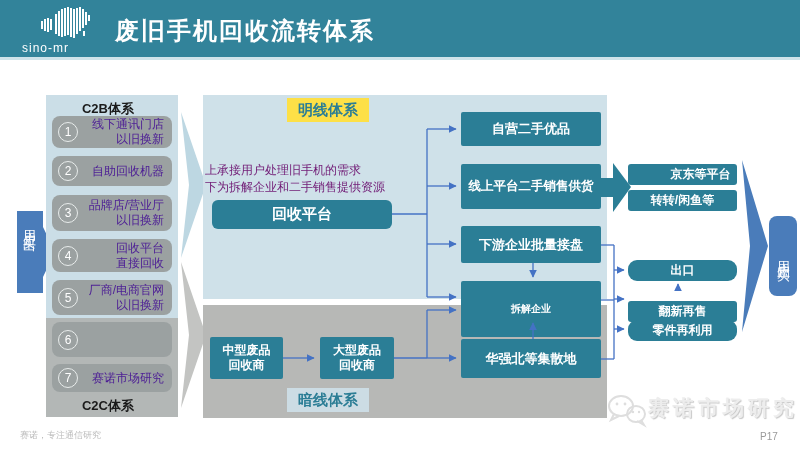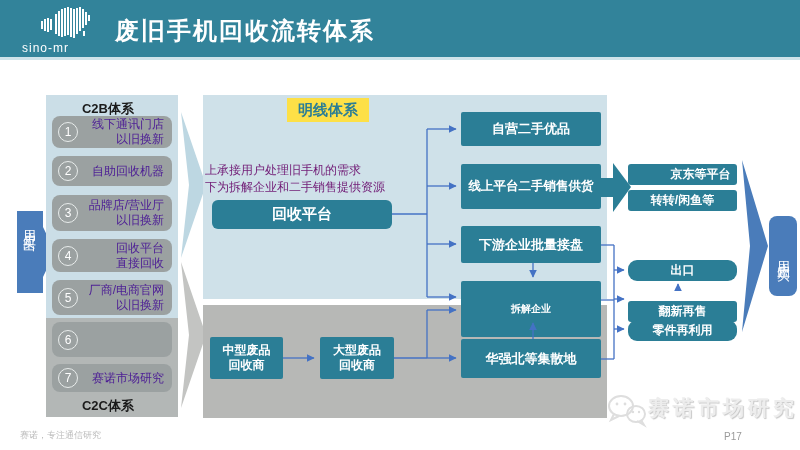--- a/index.html
+++ b/index.html
@@ -68,21 +68,21 @@
   .obox { height:21px; left:628px; width:109px; font-size:12px; }
   .o-jd { top:164px;padding-left:36px; } .o-zz { top:190px; } .o-ex { top:260px;border-radius:9px; }
   .o-rf { top:301px; } .o-pt { top:320px;border-radius:9px; }
   .two-line span { display:block; }
 
   
   .overlay { position:absolute; left:0; top:0; pointer-events:none; }
 
   
   .tagline { position:absolute; left:20px; top:429px; font-size:9px; color:#bcbcbc; }
-  .pageno  { position:absolute; left:724px; top:431px; font-size:10px; color:#9a9a9a; }
+  .pageno  { position:absolute; left:760px; top:431px; font-size:10px; color:#9a9a9a; }
   .watermark { position:absolute; left:648px; top:394px; font-size:21px; letter-spacing:4px;
                color:#ededed; text-shadow:1px 1px 1px #c8c8c8, -0.5px -0.5px 0 #f8f8f8; font-weight:bold;text-align:right; }
   .wechat { position:absolute; left:606px; top:392px; width:42px; height:36px; }
 </style>
 </head>
 <body>
 
 <div id="stage">
 
   <div class="header">
@@ -172,20 +172,21 @@
   <svg class="chev" style="left:179px;top:112px;" width="27" height="146">
     <polygon points="2,0 27,73 2,146 10,73" fill="#bdd7e2"></polygon>
   </svg>
   <svg class="chev" style="left:179px;top:262px;" width="27" height="146">
     <polygon points="2,0 27,73 2,146 10,73" fill="#c3c4c2"></polygon>
   </svg>
 
   <div class="panel-bright"></div>
   <div class="panel-dark"></div>
   <div class="sys-tag tag-bright">明线体系</div>
+  <div class="sys-tag tag-dark">暗线体系</div>
 
   <div class="desc" style="top:162px;">上承接用户处理旧手机的需求</div>
   <div class="desc" style="top:179px;">下为拆解企业和二手销售提供资源</div>
 
   <div class="tbox r6 platform">回收平台</div>
   <div class="tbox r10 selfop">自营二手优品</div>
   <div class="tbox r10 online">线上平台二手销售供货</div>
   <div class="tbox r10 downstr">下游企业批量接盘</div>
   <div class="tbox r10 dismantle">拆解企业</div>
   <div class="tbox r10 hub">华强北等集散地</div>

